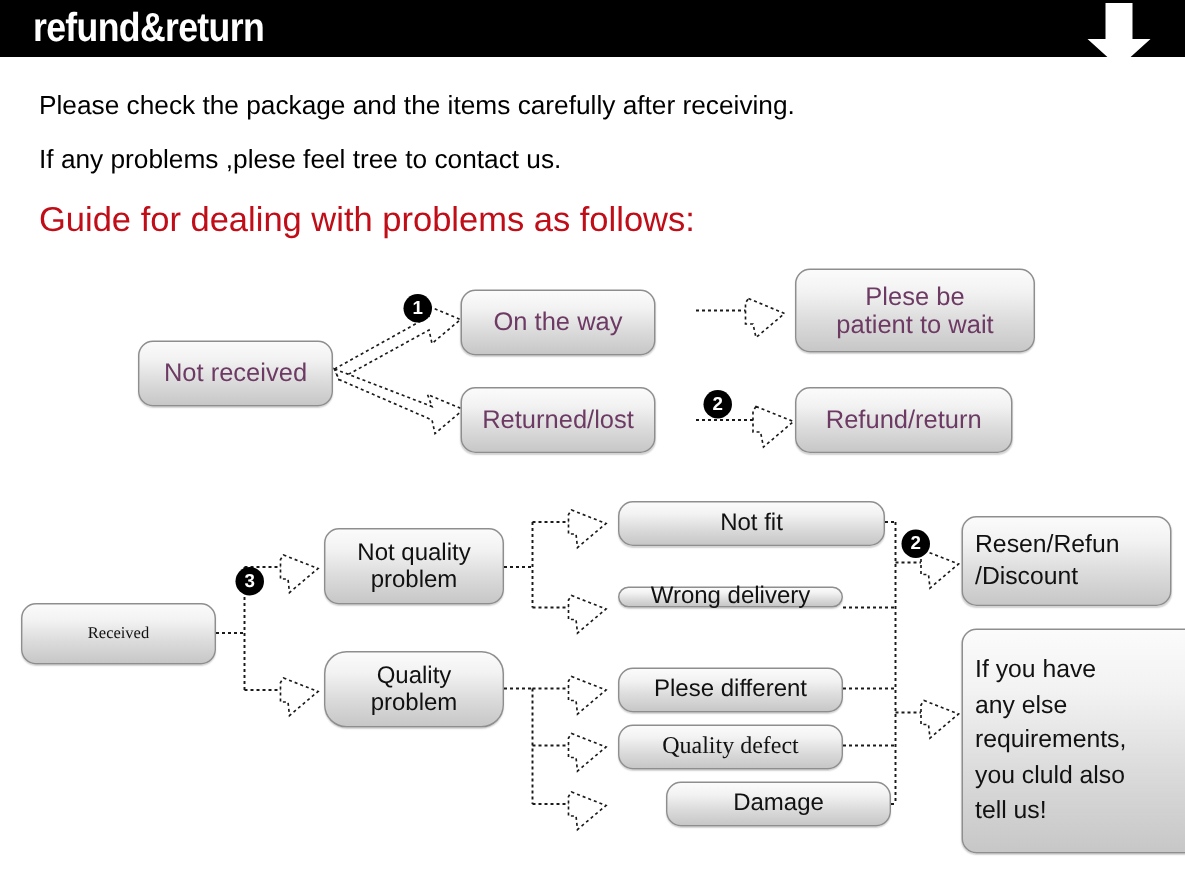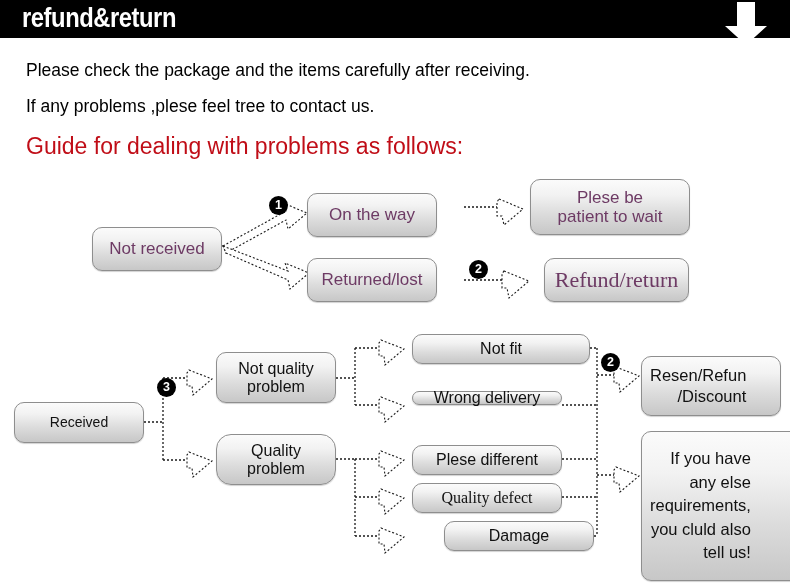--- a/index.html
+++ b/index.html
@@ -55,21 +55,21 @@
     border-radius:10px;
     background:linear-gradient(to bottom,#fbfbfb 0%,#f2f2f2 28%,#dcdcdc 62%,#c7c7c7 100%);
     display:flex;align-items:center;justify-content:center;
     text-align:center;
     line-height:1.12;
     box-shadow:0 1px 1px rgba(0,0,0,.18);
     white-space:pre-line;
   }
   .box.purple{color:#6d3a64;}
   .box.dark{color:#111111;}
-  .box.left{justify-content:flex-start;text-align:right;padding-left:8px;margin-top:12px;}
+  .box.left{justify-content:flex-start;text-align:left;padding-left:8px;}
 
   
   .badge{
     position:absolute;
     width:19px;height:19px;border-radius:50%;
     background:#000;color:#fff;
     font-size:12.5px;font-weight:bold;
     display:flex;align-items:center;justify-content:center;
     line-height:1;
     z-index:6;
@@ -150,23 +150,23 @@
 
   <div class="box purple" style="left:307px;top:193px;width:130px;height:44px;font-size:17px;">On the way</div>
 
   <div class="box purple" style="left:307px;top:258px;width:130px;height:44px;font-size:17px;">Returned/lost</div>
 
   <div class="badge" style="left:469px;top:260px;">2</div>
 
   <div class="box purple" style="left:530px;top:179px;width:160px;height:56px;font-size:17px;">Plese be
 patient to wait</div>
 
-  <div class="box purple" style="left:544px;top:258px;width:145px;height:44px;font-size:22px;font-family:Liberation Serif, serif;">Refund/return</div>
+  <div class="box purple" style="left:530px;top:258px;width:145px;height:44px;font-size:17px;">Refund/return</div>
 
-  <div class="box dark" style="left:14px;top:402px;width:130px;height:41px;font-size:14px;">Received</div>
+  <div class="box dark" style="left:14px;top:402px;width:130px;height:41px;font-size:11px;font-family:Liberation Serif, serif;">Received</div>
 
   <div class="badge" style="left:157px;top:378px;">3</div>
 
   <div class="box dark" style="left:216px;top:352px;width:120px;height:51px;font-size:16px;">Not quality
 problem</div>
 
   <div class="box dark" style="left:216px;top:434px;width:120px;height:51px;font-size:16px;border-radius:15px;">Quality
 problem</div>
 
   <div class="box dark" style="left:412px;top:334px;width:178px;height:30px;font-size:16px;">Not fit</div>

